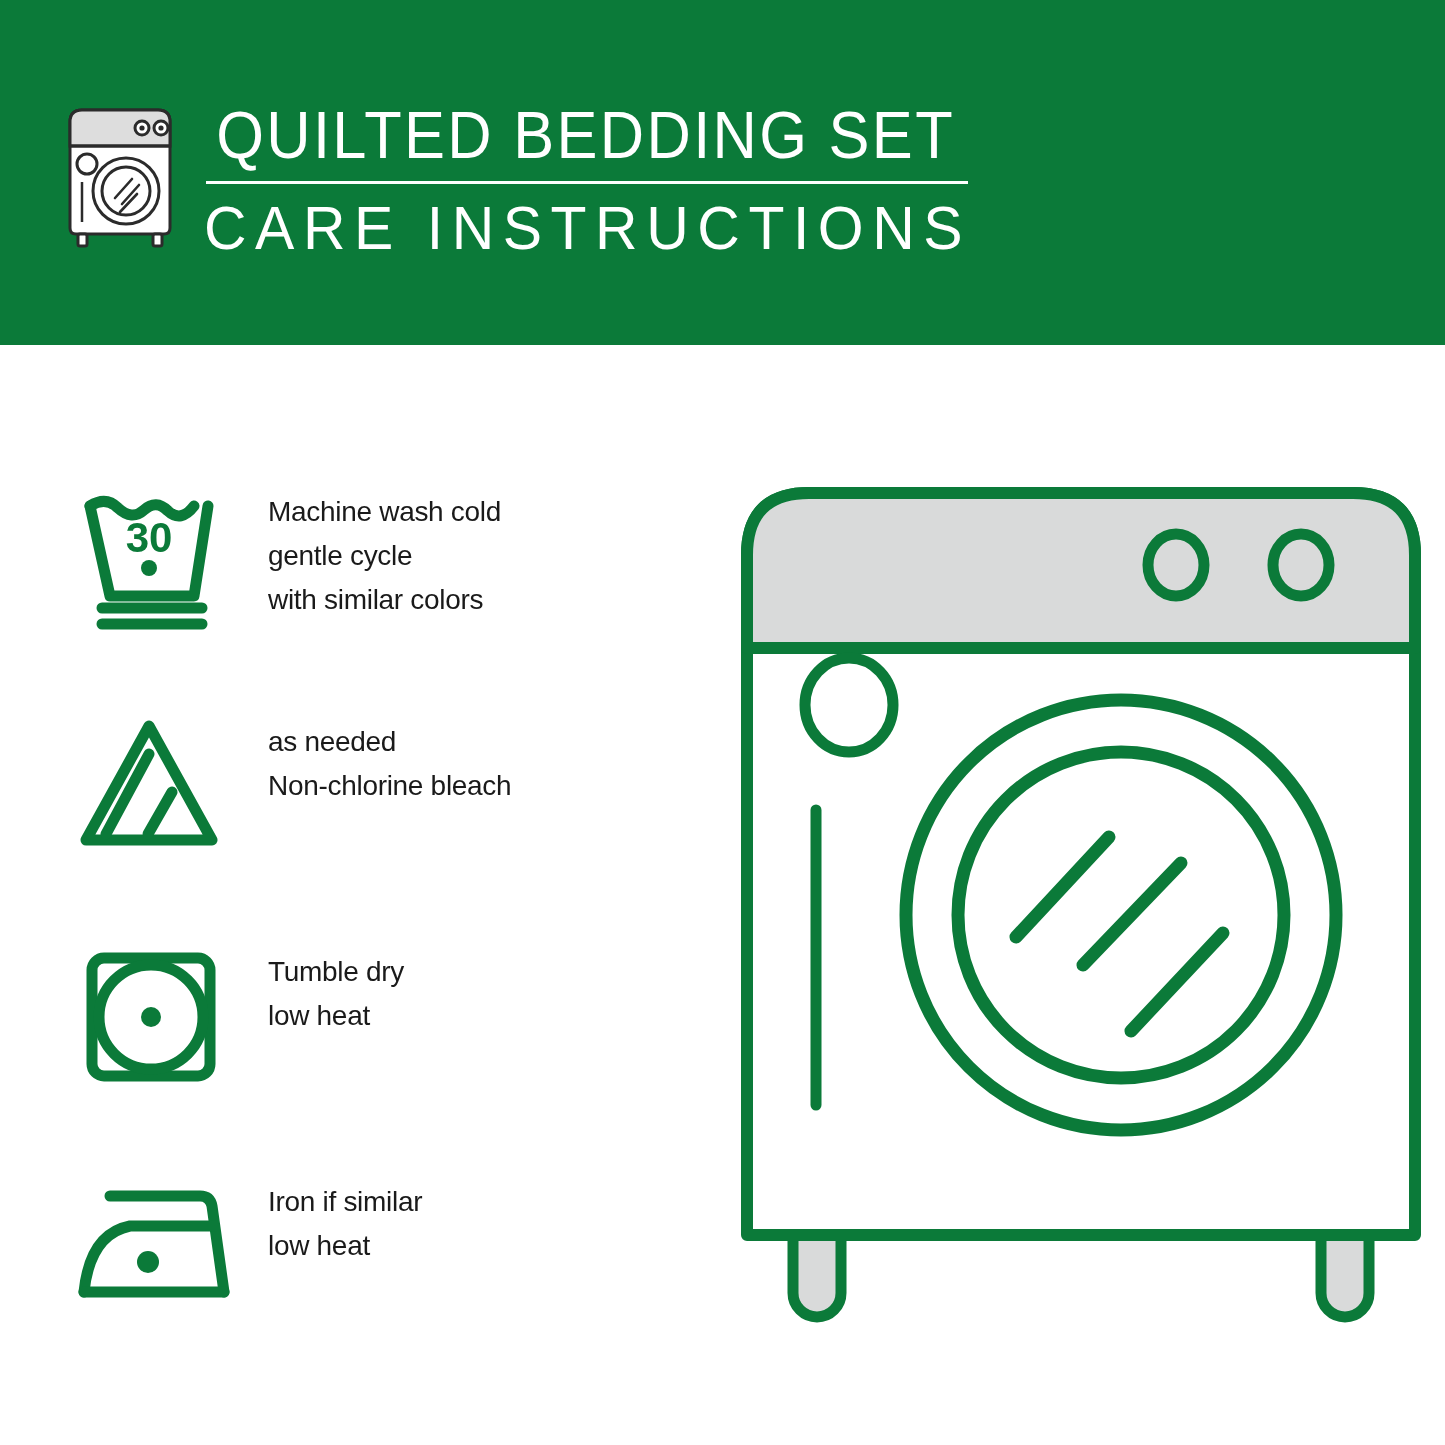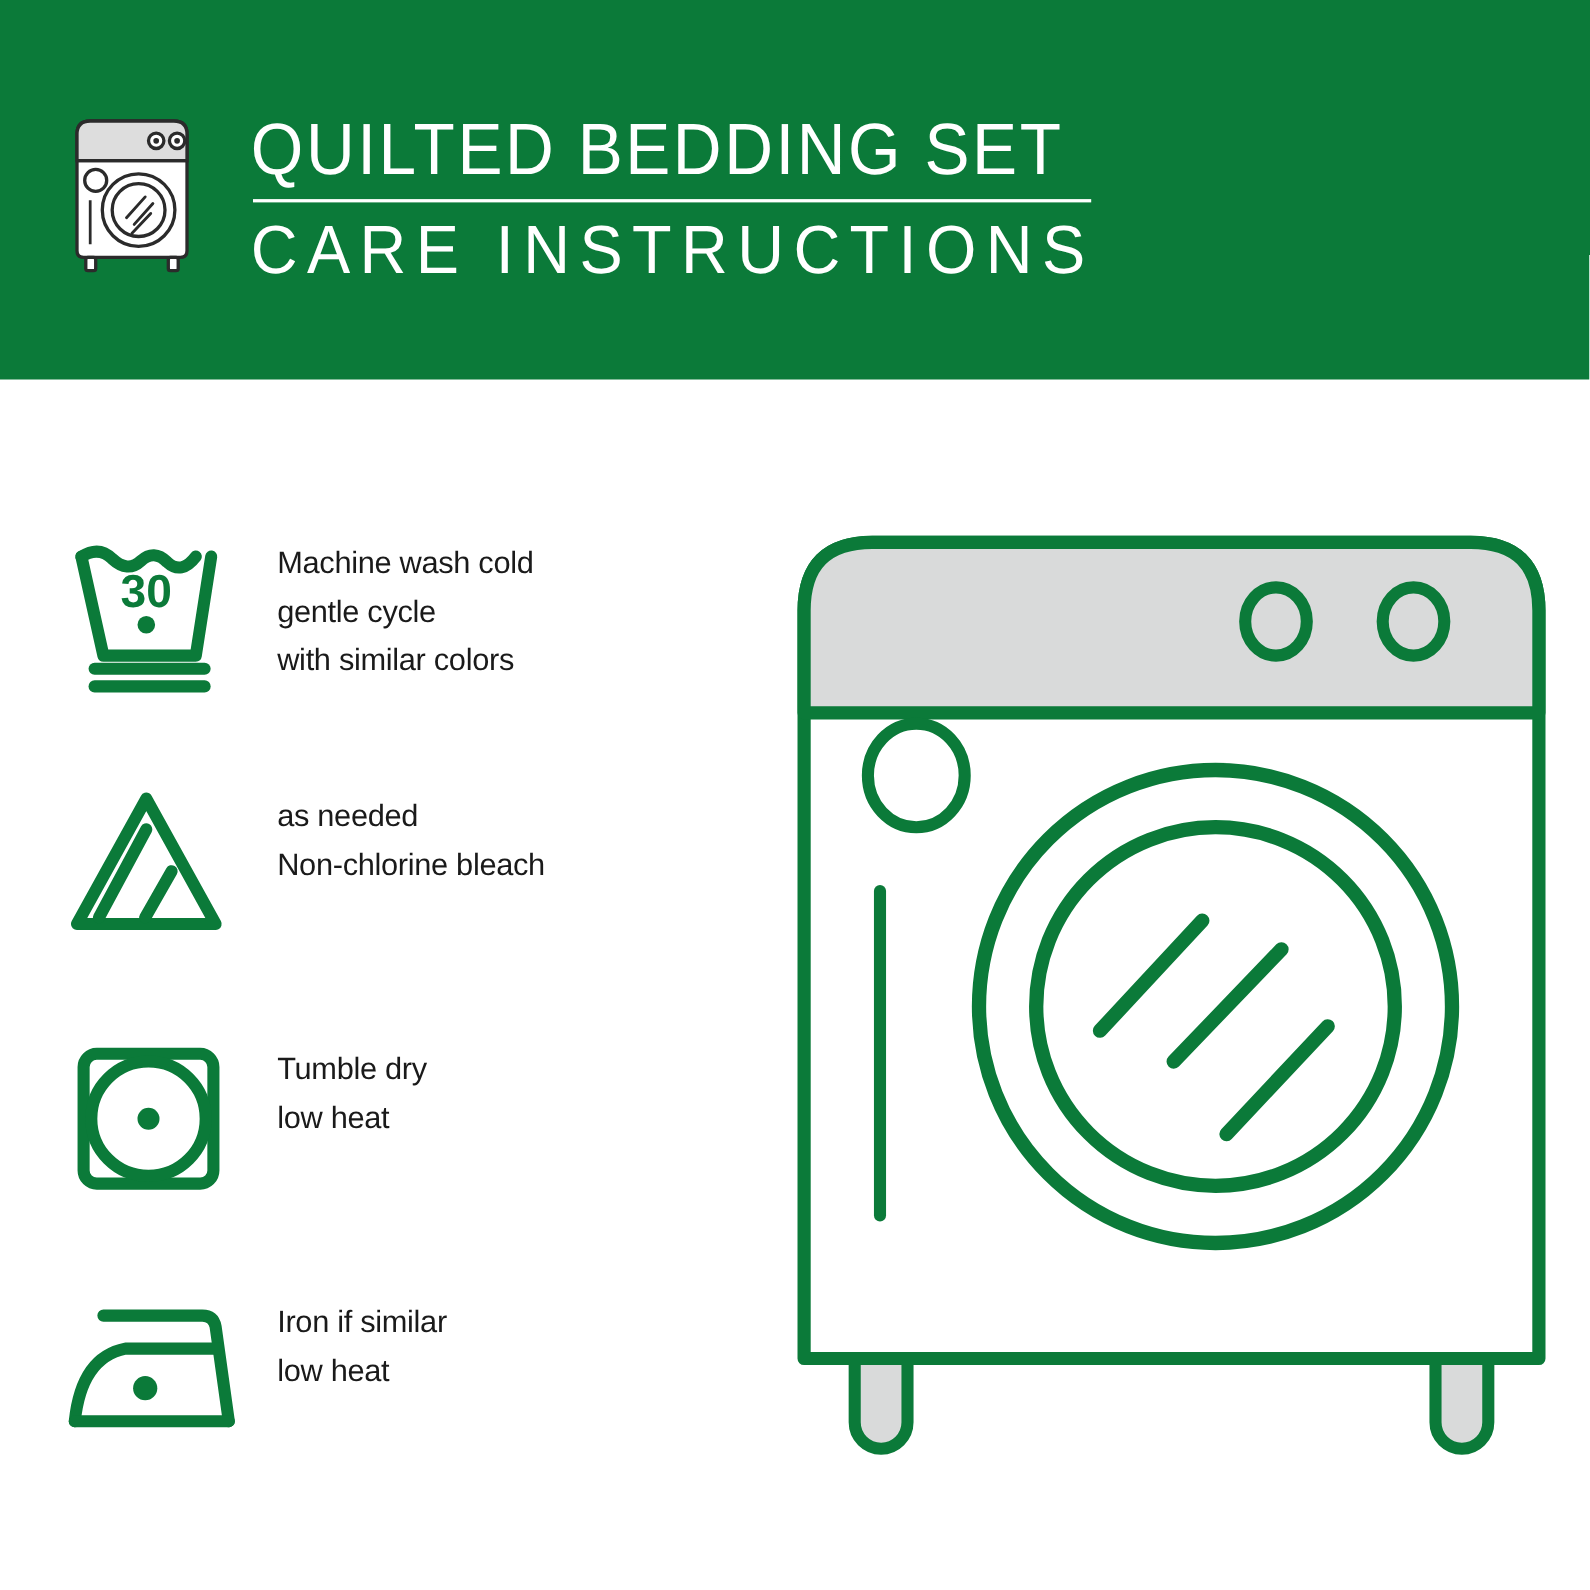--- a/index.html
+++ b/index.html
@@ -26,22 +26,23 @@
     position:absolute;
     left:60px; top:96px;
     display:flex;
     align-items:flex-start;
   }
   .header-icon {
     width:120px; height:160px;
     flex:0 0 auto;
   }
   .header-titles {
-    margin-left:48px;
+    margin-left:24px;
     padding-top:4px;
+    text-align:right;
   }
   .title-main {
     color:#ffffff;
     font-size:66px;
     line-height:70px;
     font-weight:400;
     letter-spacing:2.5px;
     white-space:nowrap;
     transform:scaleX(0.93);
     transform-origin:left center;
@@ -59,21 +60,21 @@
     font-weight:400;
     letter-spacing:9px;
     white-space:nowrap;
     transform:scaleX(0.95);
     transform-origin:left center;
   }
 
   
   .body-area {
     position:absolute;
-    left:0; top:345px;
+    left:16px; top:345px;
     width:1270px; height:1100px;
   }
 
   
   .care-list {
     position:absolute;
     left:60px; top:135px;
     width:640px;
   }
   .care-row {

